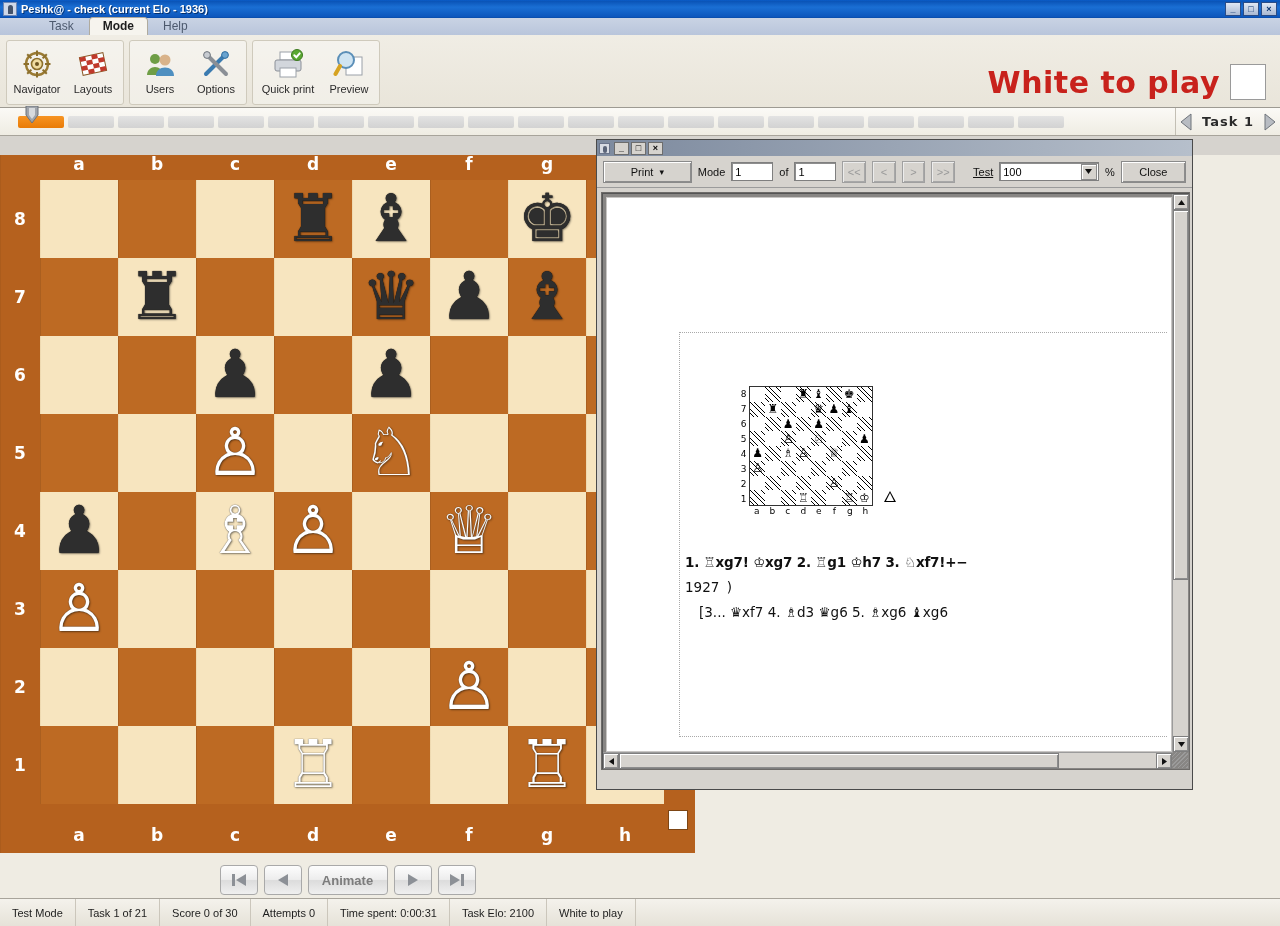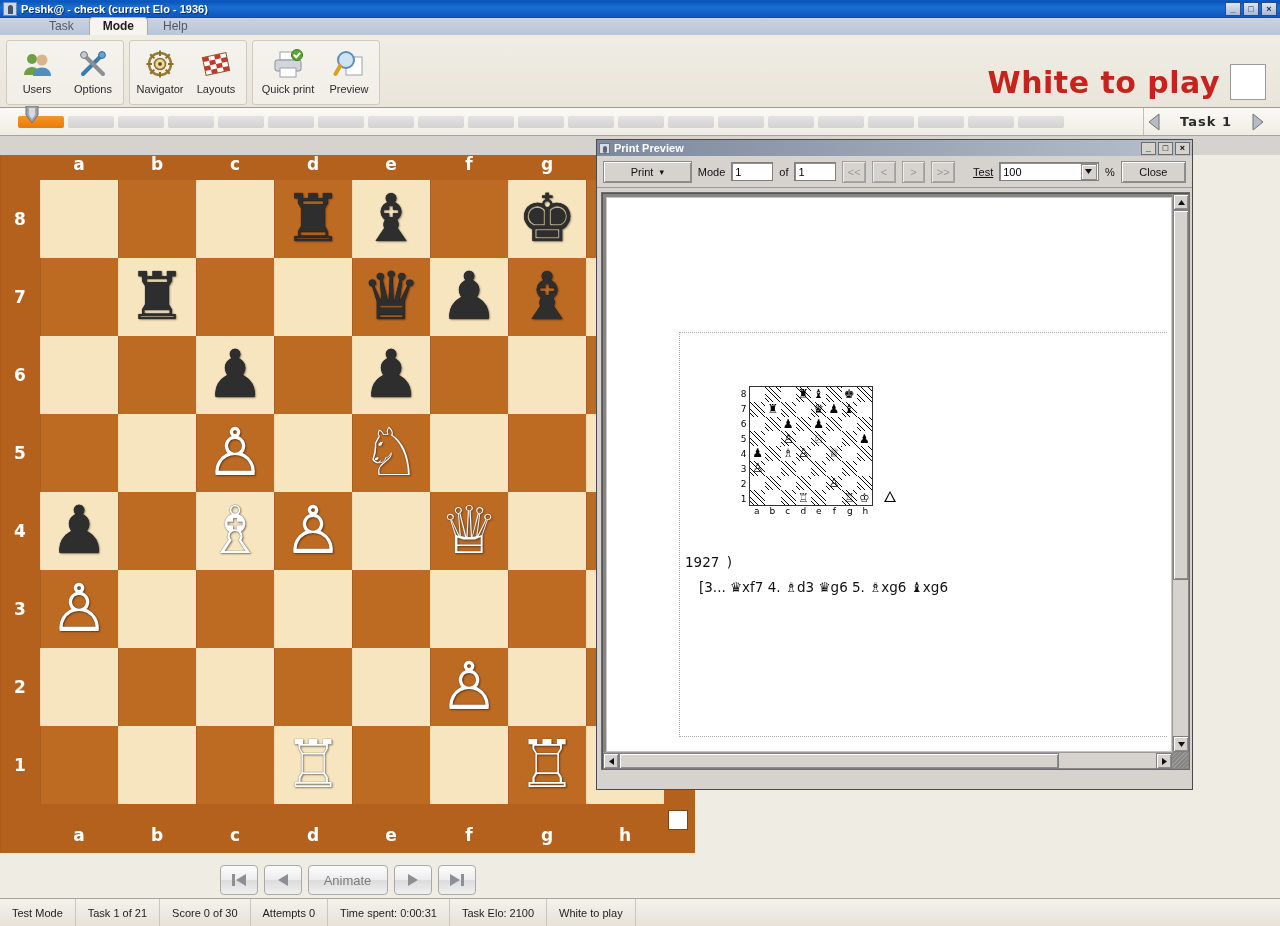--- a/index.html
+++ b/index.html
@@ -79,21 +79,21 @@
   #taskstrip {
     height:28px; background:linear-gradient(to bottom,#fbfaf6,#efece3);
     border-bottom:1px solid #a8a49b;
     display:flex; align-items:center; position:relative;
   }
   #segments { display:flex; gap:4px; padding-left:18px; align-items:center; flex:1 1 auto; }
   .seg { width:46px;height:12px;background:linear-gradient(to bottom,#e3e3e3,#d2d2d2);
          border-radius:2px; }
   .seg.active { background:linear-gradient(to bottom,#f79422,#e97b06); }
   #segmarker { position:absolute; left:24px; top:-2px; width:16px; height:17px; }
-  #tasknav { display:flex; align-items:center; gap:14px; padding-right:12px;
+  #tasknav { display:flex; align-items:center; gap:4px; padding-right:0;
              border-left:1px solid #c3bfb4; height:100%; }
   .navarrow { width:22px;height:22px; display:flex;align-items:center;justify-content:center; }
   .navarrow svg { display:block; }
   #tasklabel { font-size:13px; font-weight:bold; color:#2a2a2a; letter-spacing:1px;
                font-family:"DejaVu Sans", sans-serif; min-width:52px; text-align:center; }
 
   
   #boardpane {
     position:absolute; left:0; top:155px; width:700px; height:745px;
     background:#efece3;
@@ -130,21 +130,21 @@
 
   #turnbox { position:absolute; left:668px; top:655px; width:20px;height:20px;
              background:#fff; border:1px solid #7d4514; }
 
   
   #playback { position:absolute; left:0; top:705px; width:695px; height:40px;
               display:flex; align-items:center; justify-content:center; gap:6px; }
   .pbtn { width:38px;height:30px; border:1px solid #a9a9a9; border-radius:4px;
           background:linear-gradient(to bottom,#fdfdfd 0%,#ededed 48%,#dcdcdc 52%,#f0f0f0 100%);
           display:flex;align-items:center;justify-content:center; }
-  .pbtn.animate { width:80px; font-size:13px; color:#7c7c7c; font-weight:normal; }
+  .pbtn.animate { width:80px; font-size:13px; color:#7c7c7c; font-weight:bold; }
 
   
   #dialog { position:absolute; left:596px; top:139px; width:597px; height:651px;
             background:#d6d3ce; border:1px solid #4a4a4a; }
   #dlgtitle { height:16px; display:flex; align-items:center; padding:0 2px;
     background:linear-gradient(to right,#7d8a9e,#b6bfcb);
     color:#fff; font-size:11px; font-weight:bold; }
   #dlgtitle .dicon { width:11px;height:11px;background:#d7dbe3;border:1px solid #6a748a;margin-right:4px; position:relative;}
   #dlgtitle .dicon:after{content:"";position:absolute;left:3px;top:2px;width:4px;height:7px;background:#5a6478;border-radius:2px;}
   #dlgtitle .dtxt{flex:1 1 auto;}
@@ -258,49 +258,20 @@
     <div class="tab active">Mode</div>
     <div class="tab">Help</div>
   </div>
 
   <div id="ribbonbody">
 
     <div class="rgroup">
       <div class="rbtn">
         <span class="ricon">
           <svg width="32" height="32" viewBox="0 0 32 32">
-            <circle cx="11" cy="11" r="5" fill="#6f9e46"></circle>
-            <path d="M3 27c0-5 4-8 8-8s8 3 8 8z" fill="#6f9e46"></path>
-            <circle cx="21" cy="12" r="5.5" fill="#d9b38a"></circle>
-            <path d="M12 28c0-5.5 4-8.5 9-8.5s9 3 9 8.5z" fill="#4e8fc0"></path>
-          </svg>
-        </span>
-        <span class="lbl">Users</span>
-      </div>
-      <div class="rbtn">
-        <span class="ricon">
-          <svg width="32" height="32" viewBox="0 0 32 32">
-            <g stroke="#3b7bb0" stroke-width="4" stroke-linecap="round">
-              <line x1="6" y1="26" x2="24" y2="8"></line>
-            </g>
-            <g stroke="#8a8f96" stroke-width="4" stroke-linecap="round">
-              <line x1="26" y1="26" x2="8" y2="8"></line>
-            </g>
-            <circle cx="7" cy="7" r="3.4" fill="#c7cbd1" stroke="#6e747c" stroke-width="1"></circle>
-            <circle cx="25" cy="7" r="3.4" fill="#69a3cf" stroke="#2f6d9e" stroke-width="1"></circle>
-          </svg>
-        </span>
-        <span class="lbl">Options</span>
-      </div>
-    </div>
-
-    <div class="rgroup">
-      <div class="rbtn">
-        <span class="ricon">
-          <svg width="32" height="32" viewBox="0 0 32 32">
             <circle cx="16" cy="16" r="11" fill="none" stroke="#9a7b33" stroke-width="2.4"></circle>
             <circle cx="16" cy="16" r="5.5" fill="#f0dca0" stroke="#8c6f2c" stroke-width="1.6"></circle>
             <circle cx="16" cy="16" r="2" fill="#6d5420"></circle>
             <g stroke="#8c6f2c" stroke-width="2">
               <line x1="16" y1="2.5" x2="16" y2="8"></line>
                 <line x1="16" y1="24" x2="16" y2="29.5"></line>
               <line x1="2.5" y1="16" x2="8" y2="16"></line>
                 <line x1="24" y1="16" x2="29.5" y2="16"></line>
               <line x1="6.2" y1="6.2" x2="10.4" y2="10.4"></line>
                 <line x1="21.6" y1="21.6" x2="25.8" y2="25.8"></line>
@@ -327,20 +298,49 @@
                   <rect x="22" y="20.5" width="6" height="4.5"></rect>
               </g>
             </g>
           </svg>
         </span>
         <span class="lbl">Layouts</span>
       </div>
     </div>
 
     <div class="rgroup">
+      <div class="rbtn">
+        <span class="ricon">
+          <svg width="32" height="32" viewBox="0 0 32 32">
+            <circle cx="11" cy="11" r="5" fill="#6f9e46"></circle>
+            <path d="M3 27c0-5 4-8 8-8s8 3 8 8z" fill="#6f9e46"></path>
+            <circle cx="21" cy="12" r="5.5" fill="#d9b38a"></circle>
+            <path d="M12 28c0-5.5 4-8.5 9-8.5s9 3 9 8.5z" fill="#4e8fc0"></path>
+          </svg>
+        </span>
+        <span class="lbl">Users</span>
+      </div>
+      <div class="rbtn">
+        <span class="ricon">
+          <svg width="32" height="32" viewBox="0 0 32 32">
+            <g stroke="#3b7bb0" stroke-width="4" stroke-linecap="round">
+              <line x1="6" y1="26" x2="24" y2="8"></line>
+            </g>
+            <g stroke="#8a8f96" stroke-width="4" stroke-linecap="round">
+              <line x1="26" y1="26" x2="8" y2="8"></line>
+            </g>
+            <circle cx="7" cy="7" r="3.4" fill="#c7cbd1" stroke="#6e747c" stroke-width="1"></circle>
+            <circle cx="25" cy="7" r="3.4" fill="#69a3cf" stroke="#2f6d9e" stroke-width="1"></circle>
+          </svg>
+        </span>
+        <span class="lbl">Options</span>
+      </div>
+    </div>
+
+    <div class="rgroup">
       <div class="rbtn wide">
         <span class="ricon">
           <svg width="32" height="32" viewBox="0 0 32 32">
             <rect x="8" y="4" width="16" height="8" fill="#fff" stroke="#9aa0a8"></rect>
             <rect x="3" y="12" width="26" height="11" rx="2" fill="#d2d6dc" stroke="#8b9098"></rect>
             <rect x="8" y="20" width="16" height="9" fill="#fff" stroke="#9aa0a8"></rect>
             <circle cx="25" cy="7" r="5.5" fill="#5aa832" stroke="#3d7a20"></circle>
             <path d="M22.3 7.2l2 2 3.4-3.8" fill="none" stroke="#fff" stroke-width="2" stroke-linecap="round"></path>
           </svg>
         </span>
@@ -587,21 +587,20 @@
           <path d="M2 2 L12 8 L2 14 Z" fill="#8c9096"></path>
           <rect x="13" y="2" width="3" height="12" fill="#8c9096"></rect>
         </svg>
     </div>
   </div>
 </div>
 
 <div id="dialog">
   <div id="dlgtitle">
     <span class="dicon"></span>
-    <span class="dtxt">Print Preview</span>
     <span class="dwinbtns">
       <span class="dwinbtn">_</span>
       <span class="dwinbtn">□</span>
       <span class="dwinbtn">×</span>
     </span>
   </div>
 
   <div id="dlgtoolbar">
     <div class="tbbtn" id="printbtn">
       <span>Print</span>
@@ -760,20 +759,21 @@
             <span>d</span>
             <span>e</span>
             <span>f</span>
             <span>g</span>
             <span>h</span>
           </div>
         <div id="mintri"></div>
       </div>
 
       <div id="movetext">
+        <div class="line1">1. ♖xg7! ♔xg7 2. ♖g1 ♔h7 3. ♘xf7!+−</div>
         <div class="line2">1927 )</div>
         <div class="line3">[3... ♛xf7 4. ♗d3 ♛g6 5. ♗xg6 ♝xg6</div>
       </div>
     </div>
 
     <div class="sbar" id="vsb">
       <div class="sbtn" style="position:absolute;top:0;left:0;">
         <svg width="7" height="5" viewBox="0 0 7 5">
             <path d="M3.5 0 L7 5 L0 5 Z" fill="#111"></path>
           </svg>

